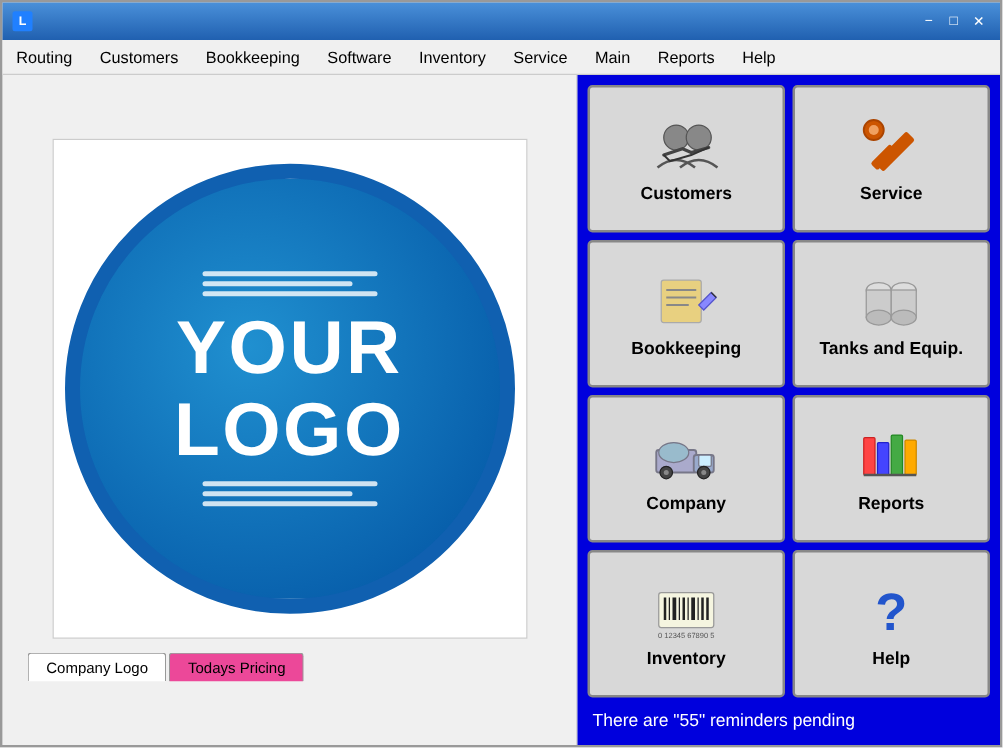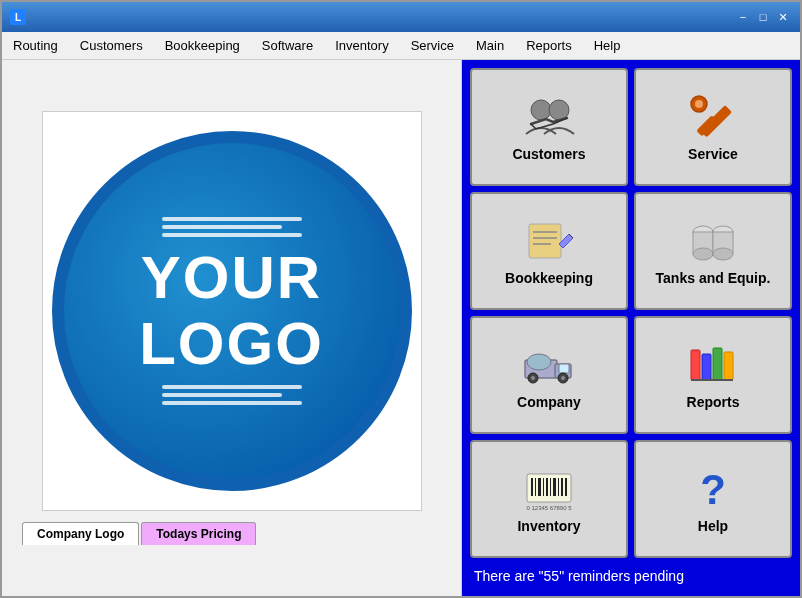--- a/index.html
+++ b/index.html
@@ -154,25 +154,24 @@
     }
 
     .bottom-tabs {
       display: flex;
       height: 30px;
       align-self: flex-start;
       margin-top: 4px;
       padding: 0 20px;
       gap: 2px;
       align-items: flex-end;
-      font-weight: bold;
     }
     .bottom-tab {
       padding: 4px 14px;
-      background: #f0abfc;
+      background: #ec4899;
       border: 1px solid #999;
       border-bottom: none;
       cursor: pointer;
       font-size: 12px;
       border-radius: 3px 3px 0 0;
     }
     .bottom-tab.active { background: white; }
 
     .right-panel {
       flex: 1;

